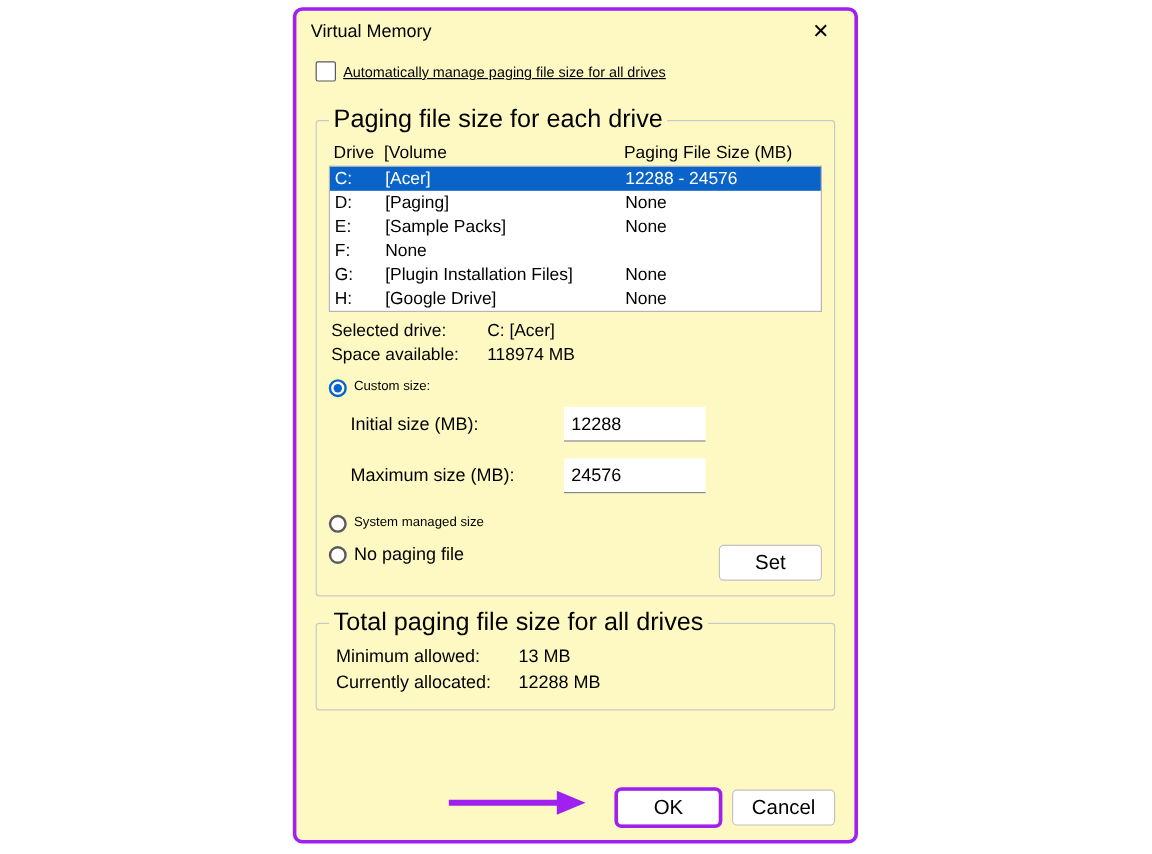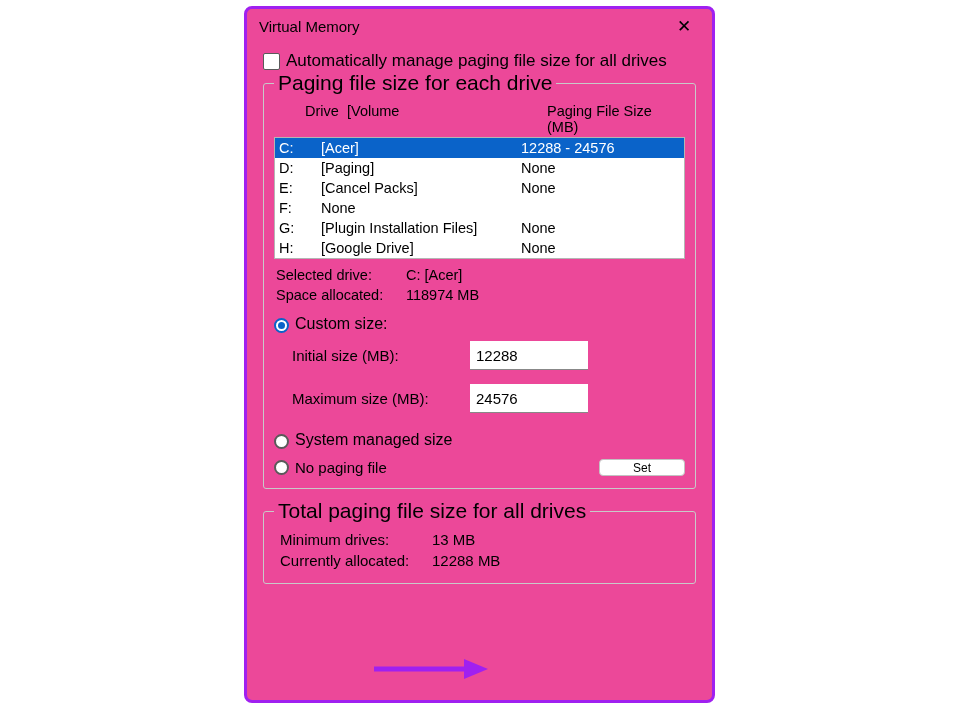--- a/index.html
+++ b/index.html
@@ -14,21 +14,21 @@
     position: relative;
     overflow: hidden;
   }
   .dialog {
     position: absolute;
     left: 244px;
     top: 6px;
     width: 471px;
     height: 697px;
     border: 3px solid #a020f0;
-    background: #ec4899;
+    background: #fef9c3;
     border-radius: 8px;
     box-sizing: border-box;
     display: flex;
     flex-direction: column;
   }
   .titlebar {
     height: 34px;
     display: flex;
     align-items: center;
     padding: 0 6px 0 12px;
@@ -47,22 +47,23 @@
   .body {
     flex: 1;
     padding: 8px 16px 10px 16px;
     display: flex;
     flex-direction: column;
   }
   .chk-line {
     display: flex;
     align-items: center;
     gap: 6px;
-    font-size: 17px;
-    margin-bottom: 0;
+    font-size: 12px;
+    margin-bottom: 20px;
+    text-decoration: underline;
   }
   .chk {
     width: 15px; height: 15px;
     border: 1px solid #5a5a5a;
     background: #fff;
     border-radius: 2px;
   }
   fieldset {
     border: 1px solid #c9c9c9;
     border-radius: 3px;
@@ -71,21 +72,20 @@
   }
   legend {
     font-size: 21px;
     padding: 0 4px;
   }
   .drive-header {
     display: flex;
     font-size: 14.5px;
     padding: 2px 4px 0 4px;
     color: #000;
-    margin-left: 27px;
   }
   .col-dr { width: 42px; }
   .col-vol { width: 200px; }
   .col-pfs { flex: 1; }
   .drive-list {
     border: 1px solid #b5b5b5;
     background: #fff;
     margin-top: 2px;
     font-size: 14.5px;
   }
@@ -101,24 +101,24 @@
   }
   .info-row {
     display: flex;
     font-size: 14.5px;
     margin-top: 8px;
     padding-left: 2px;
   }
   .info-row .lbl { width: 130px; }
   .opt-row {
     display: flex;
-    align-items: flex-end;
+    align-items: flex-start;
     gap: 6px;
     margin-top: 12px;
-    font-size: 16px;
+    font-size: 11px;
   }
   .radio {
     width: 15px; height: 15px;
     border: 2px solid #5a5a5a;
     border-radius: 50%;
     background: #fff;
     position: relative;
     box-sizing: border-box;
   }
   .radio.checked {
@@ -152,25 +152,25 @@
   }
   .setrow {
     display: flex;
     align-items: flex-start;
     margin-top: 10px;
     gap: 12px;
   }
   .setrow .left { flex: 1; display: flex; align-items: center; gap: 6px; font-size: 15px;}
   .btn {
     min-width: 86px;
-    height: 17px;
+    height: 30px;
     background: #ffffff;
     border: 1px solid #c2c2c2;
     border-radius: 4px;
-    font-size: 12px;
+    font-size: 17px;
     font-family: inherit;
     cursor: pointer;
     padding: 0 14px;
   }
   .totals .trow {
     display: flex;
     font-size: 15px;
     padding: 2px 0 2px 6px;
   }
   .totals .trow .tlbl { width: 152px; }
@@ -228,21 +228,21 @@
             <span class="col-vol">[Acer]</span>
             <span class="col-pfs">12288 - 24576</span>
           </div>
           <div class="drive-row">
             <span class="col-dr">D:</span>
             <span class="col-vol">[Paging]</span>
             <span class="col-pfs">None</span>
           </div>
           <div class="drive-row">
             <span class="col-dr">E:</span>
-            <span class="col-vol">[Cancel Packs]</span>
+            <span class="col-vol">[Sample Packs]</span>
             <span class="col-pfs">None</span>
           </div>
           <div class="drive-row">
             <span class="col-dr">F:</span>
             <span class="col-pfs">None</span>
           </div>
           <div class="drive-row">
             <span class="col-dr">G:</span>
             <span class="col-vol">[Plugin Installation Files]</span>
             <span class="col-pfs">None</span>
@@ -252,21 +252,21 @@
             <span class="col-vol">[Google Drive]</span>
             <span class="col-pfs">None</span>
           </div>
         </div>
 
       <div class="info-row">
         <span class="lbl">Selected drive:</span>
         <span>C:  [Acer]</span>
       </div>
       <div class="info-row" style="margin-top:4px">
-        <span class="lbl">Space allocated:</span>
+        <span class="lbl">Space available:</span>
         <span>118974 MB</span>
       </div>
 
       <div class="opt-row">
         <span class="radio checked"></span>
         <span>Custom size:</span>
       </div>
 
       <div class="size-input-row">
         <span class="slabel">Initial size (MB):</span>
@@ -287,29 +287,33 @@
           <span class="radio"></span>
           <span>No paging file</span>
         </div>
         <button class="btn">Set</button>
       </div>
     </fieldset>
 
     <fieldset class="totals">
       <legend>Total paging file size for all drives</legend>
       <div class="trow">
-        <span class="tlbl">Minimum drives:</span>
+        <span class="tlbl">Minimum allowed:</span>
         <span>13 MB</span>
       </div>
       <div class="trow">
         <span class="tlbl">Currently allocated:</span>
         <span>12288 MB</span>
       </div>
     </fieldset>
 
   </div>
 
+  <div class="footer">
+    <button class="btn ok-highlight">OK</button>
+    <button class="btn">Cancel</button>
+  </div>
 </div>
 
 <svg class="arrow" viewBox="0 0 116 24">
   <line x1="2" y1="12" x2="94" y2="12" stroke="#a020f0" stroke-width="5"></line>
   <polygon points="92,2 116,12 92,22" fill="#a020f0"></polygon>
 </svg>
 
 </body></html>

